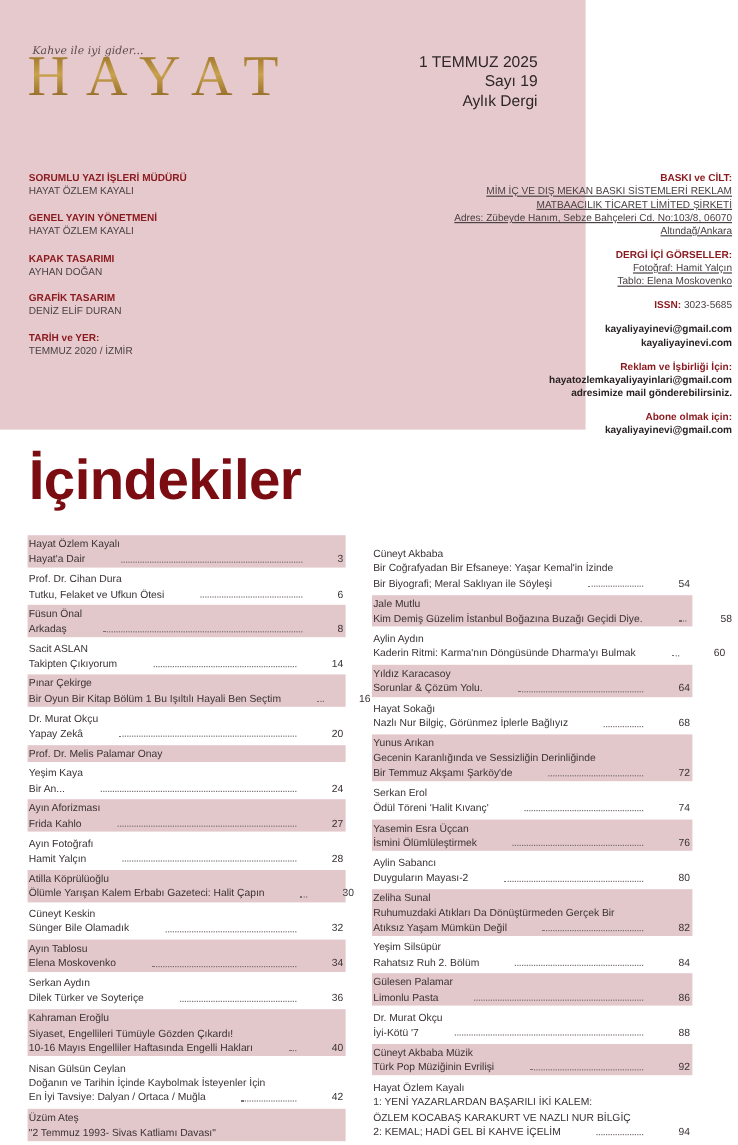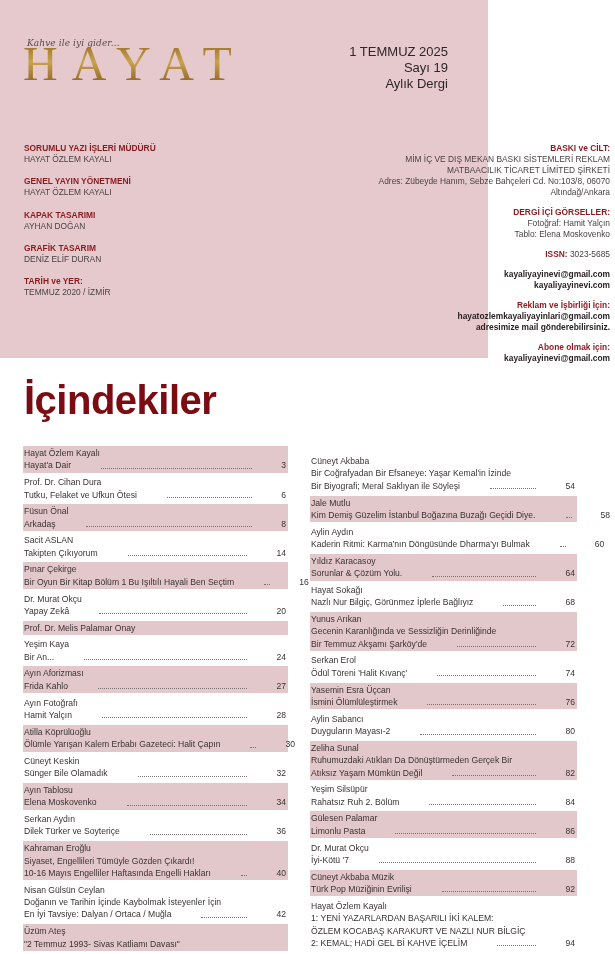--- a/index.html
+++ b/index.html
@@ -16,23 +16,23 @@
 
   .credits-left { position: absolute; left: 24px; top: 143px; width: 270px; }
   .credits-right { position: absolute; left: 310px; top: 143px; width: 300px; text-align: right; }
   .cr-block { margin-bottom: 9px; }
   .cr-label { font-size: 8.4px; font-weight: bold; color: #8b1a1f; line-height: 11px; }
   .cr-value { font-size: 8.4px; color: #4a4244; line-height: 11px; }
   .cr-value.bold { font-weight: bold; color: #2a2224; padding-left: 10px; }
   .cr-inline { font-size: 8.4px; line-height: 11px; color: #4a4244; }
   .cr-inline .lbl { font-weight: bold; color: #8b1a1f; }
   .credits-left .cr-block { margin-bottom: 11.3px; }
-  .credits-right .lines div { white-space: nowrap; }
-
-  .toc-title { position: absolute; left: 24px; top: 372px; font-family: "Liberation Sans", sans-serif; font-weight: bold; font-size: 40px; color: #7a0c12; letter-spacing: -0.5px; line-height: 56px; }
+  .credits-right .lines div { white-space: nowrap; text-decoration: underline; }
+
+  .toc-title { position: absolute; left: 24px; top: 372px; font-family: "Liberation Sans", sans-serif; font-weight: bold; font-size: 47px; color: #7a0c12; letter-spacing: -0.5px; line-height: 56px; }
 
   .toc-col { position: absolute; top: 446px; width: 265px; }
   .toc-col.left { left: 23px; }
   .toc-col.right { left: 310px; top: 454px; width: 267px; }
 
   .entry { padding: 1px 2px 1px 1px; font-size: 8.6px; line-height: 12.4px; color: #3a3234; margin-bottom: 2.3px; }
   .entry.hl { background: #e3c8cb; }
   .entry .author { display: block; white-space: nowrap; }
   .entry .line { display: block; white-space: nowrap; }
   .entry .last { display: flex; align-items: flex-end; white-space: nowrap; gap: 28px; }

